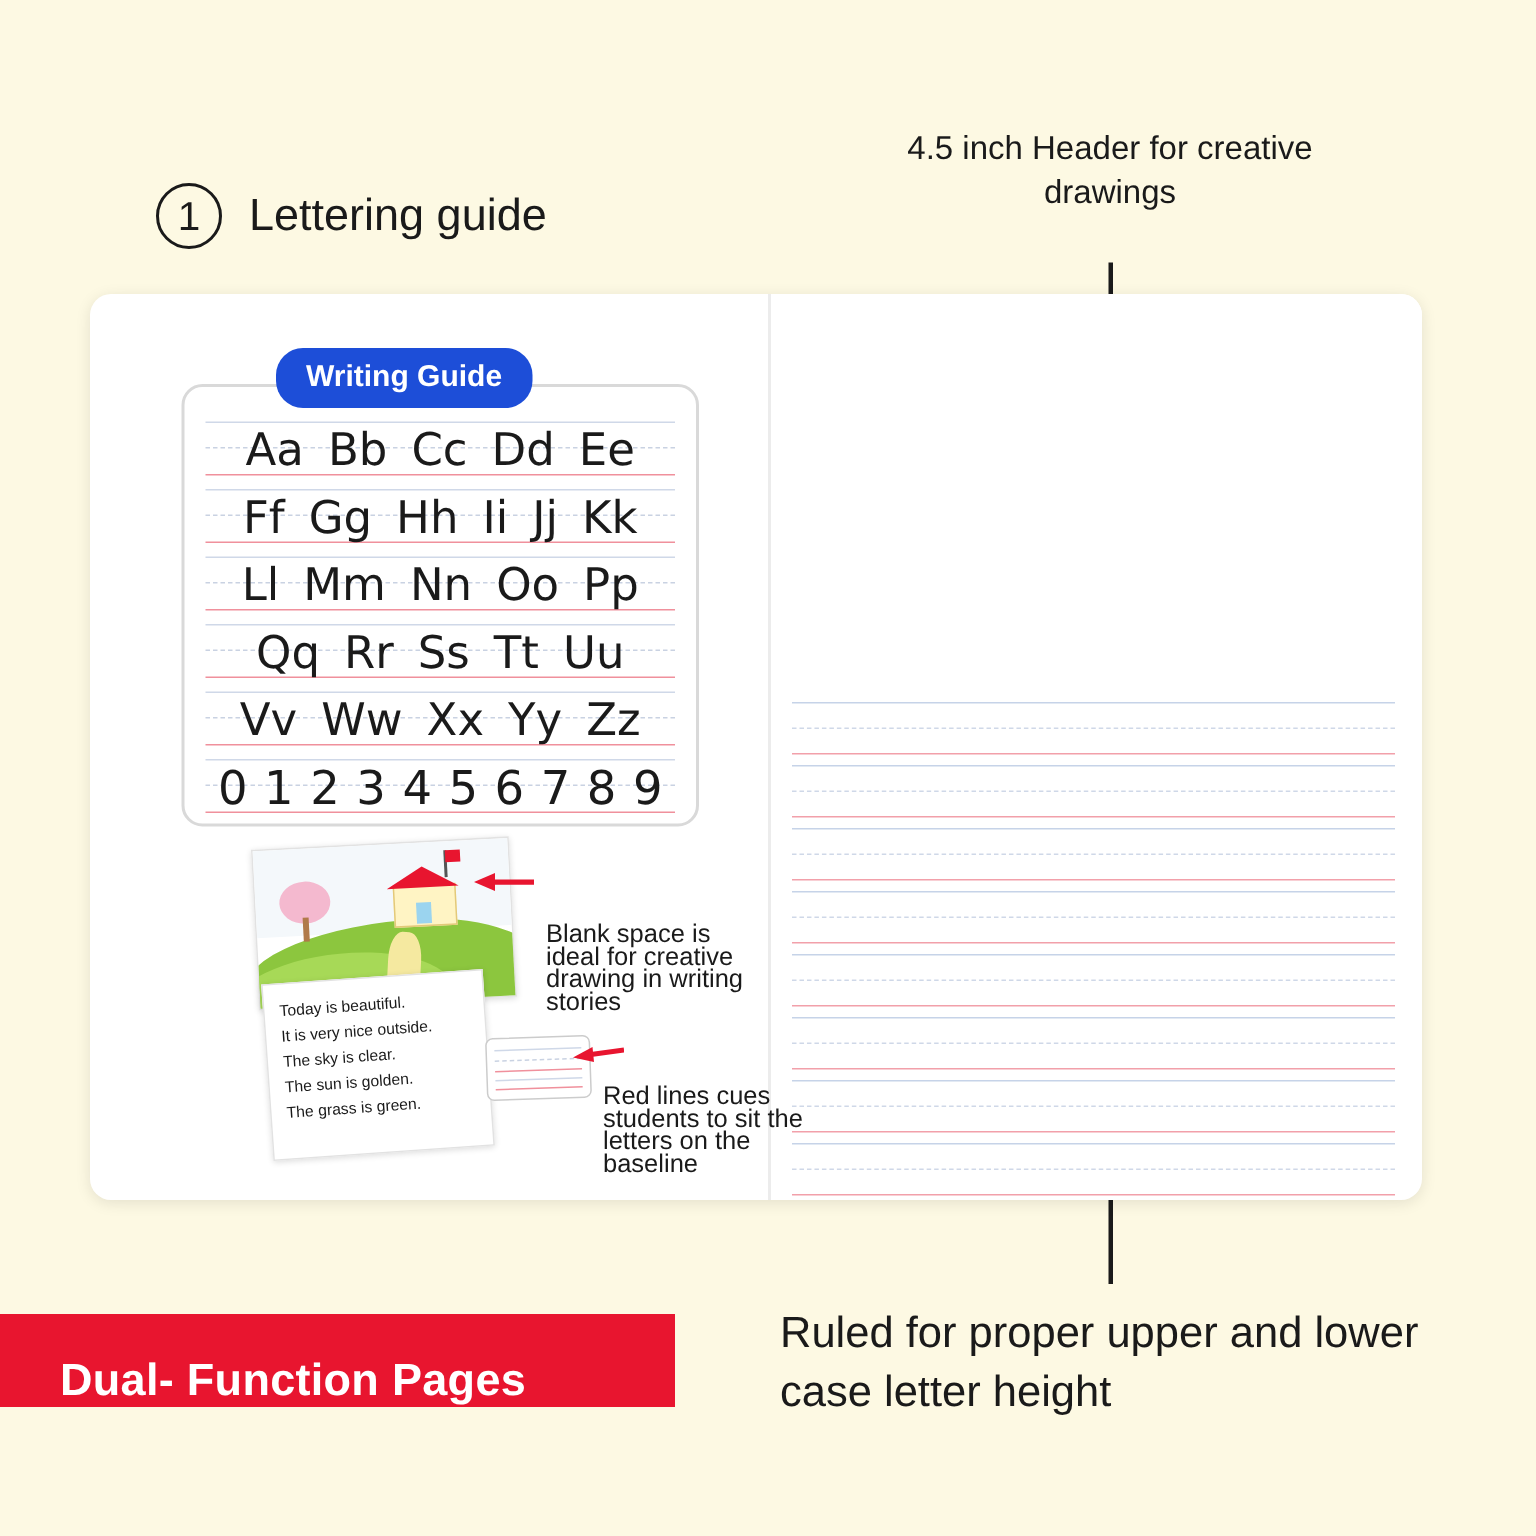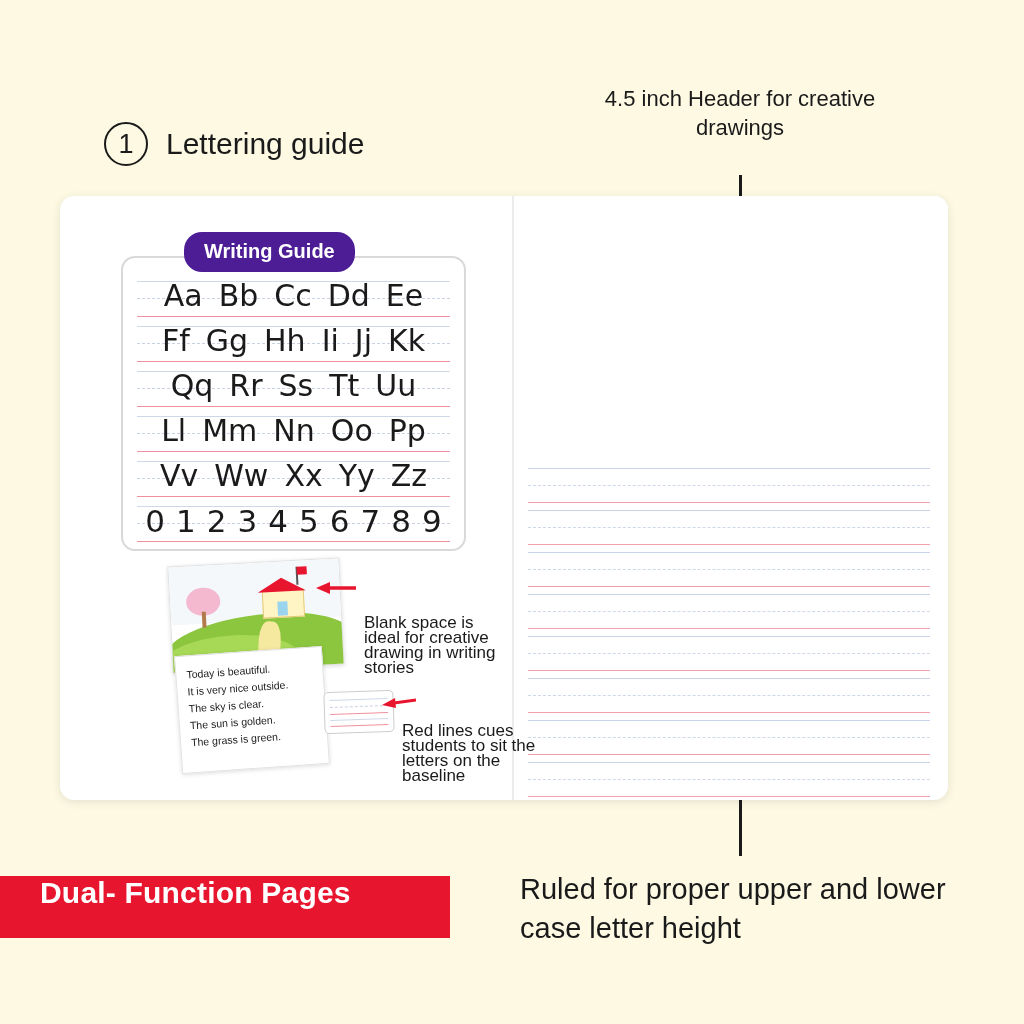--- a/index.html
+++ b/index.html
@@ -95,21 +95,21 @@
 
   
   #banner {
     position: absolute;
     left: 0;
     top: 876px;
     width: 450px;
     height: 62px;
     background: #e8152f;
     display: flex;
-    align-items: flex-start;
+    align-items: flex-end;
   }
   #banner .banner-text {
     color: #ffffff;
     font-size: 30px;
     font-weight: bold;
     padding-left: 40px;
     letter-spacing: .2px;
   }
 
   
@@ -150,21 +150,21 @@
     border: 2px solid #d9d9d9;
     border-radius: 14px;
     background: #fff;
     box-sizing: border-box;
     padding-top: 18px;
   }
   #guide-badge {
     position: absolute;
     left: 124px;
     top: 36px;
-    background: #4c1d95;
+    background: #1d4ed8;
     color: #fff;
     font-size: 20px;
     font-weight: bold;
     padding: 8px 20px 9px;
     border-radius: 18px;
     z-index: 3;
     white-space: nowrap;
   }
   .guide-row {
     position: relative;
@@ -184,20 +184,21 @@
     border-top: 1px dashed #c9d2e2;
     height: 0;
   }
   .guide-row .rule-base { top: 40px; background: #f0909c; }
   .guide-row .letters {
     position: absolute;
     left: 0; right: 0;
     top: 0;
     height: 45px;
     display: flex;
+    align-items: flex-end;
     justify-content: center;
     gap: 16px;
     font-size: 30px;
     color: #1a1a1a;
     line-height: 40px;
     font-family: "DejaVu Sans", sans-serif;
     z-index: 2;
   }
   .guide-row.numbers .letters {
     gap: 11px;
@@ -410,37 +411,37 @@
           <span>Ii</span>
           <span>Jj</span>
           <span>Kk</span>
         </div>
       </div>
       <div class="guide-row">
         <div class="rule-top"></div>
         <div class="rule-mid"></div>
         <div class="rule-base"></div>
         <div class="letters">
+          <span>Ll</span>
+          <span>Mm</span>
+          <span>Nn</span>
+          <span>Oo</span>
+          <span>Pp</span>
+        </div>
+      </div>
+      <div class="guide-row">
+        <div class="rule-top"></div>
+        <div class="rule-mid"></div>
+        <div class="rule-base"></div>
+        <div class="letters">
           <span>Qq</span>
           <span>Rr</span>
           <span>Ss</span>
           <span>Tt</span>
           <span>Uu</span>
-        </div>
-      </div>
-      <div class="guide-row">
-        <div class="rule-top"></div>
-        <div class="rule-mid"></div>
-        <div class="rule-base"></div>
-        <div class="letters">
-          <span>Ll</span>
-          <span>Mm</span>
-          <span>Nn</span>
-          <span>Oo</span>
-          <span>Pp</span>
         </div>
       </div>
       <div class="guide-row">
         <div class="rule-top"></div>
         <div class="rule-mid"></div>
         <div class="rule-base"></div>
         <div class="letters">
           <span>Vv</span>
           <span>Ww</span>
           <span>Xx</span>

